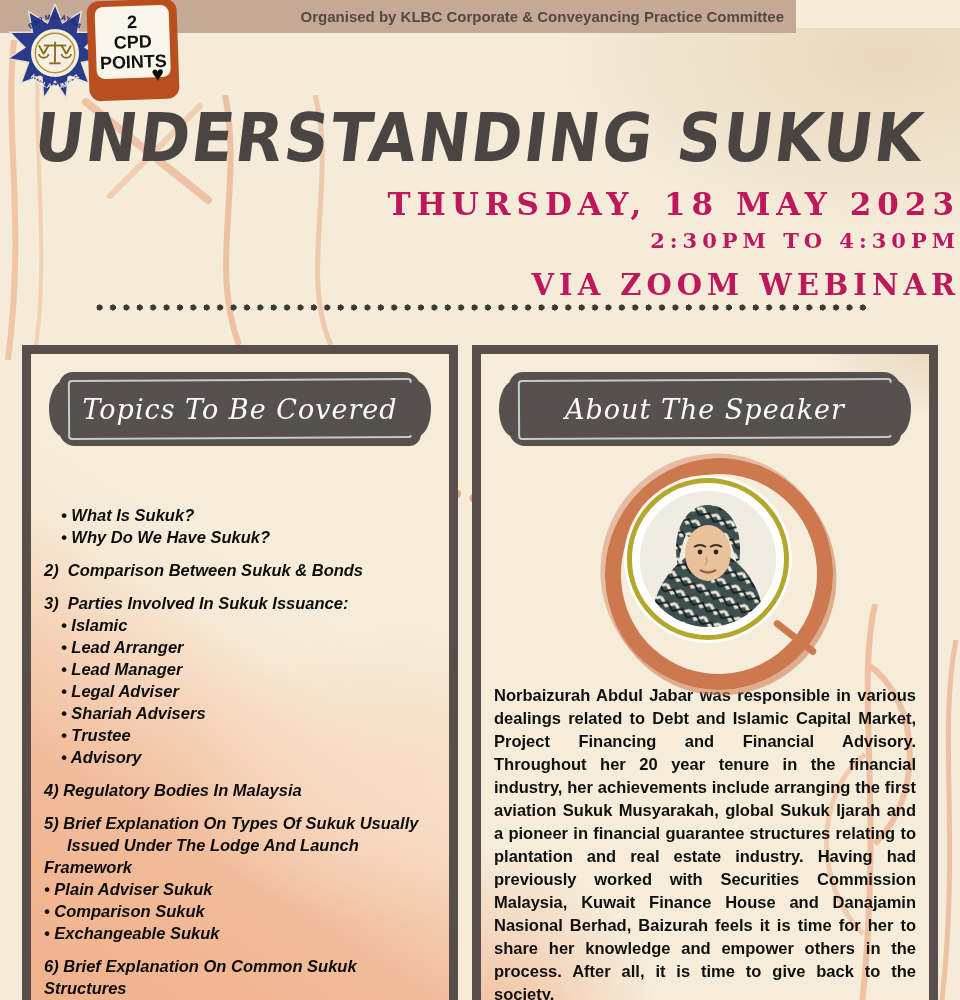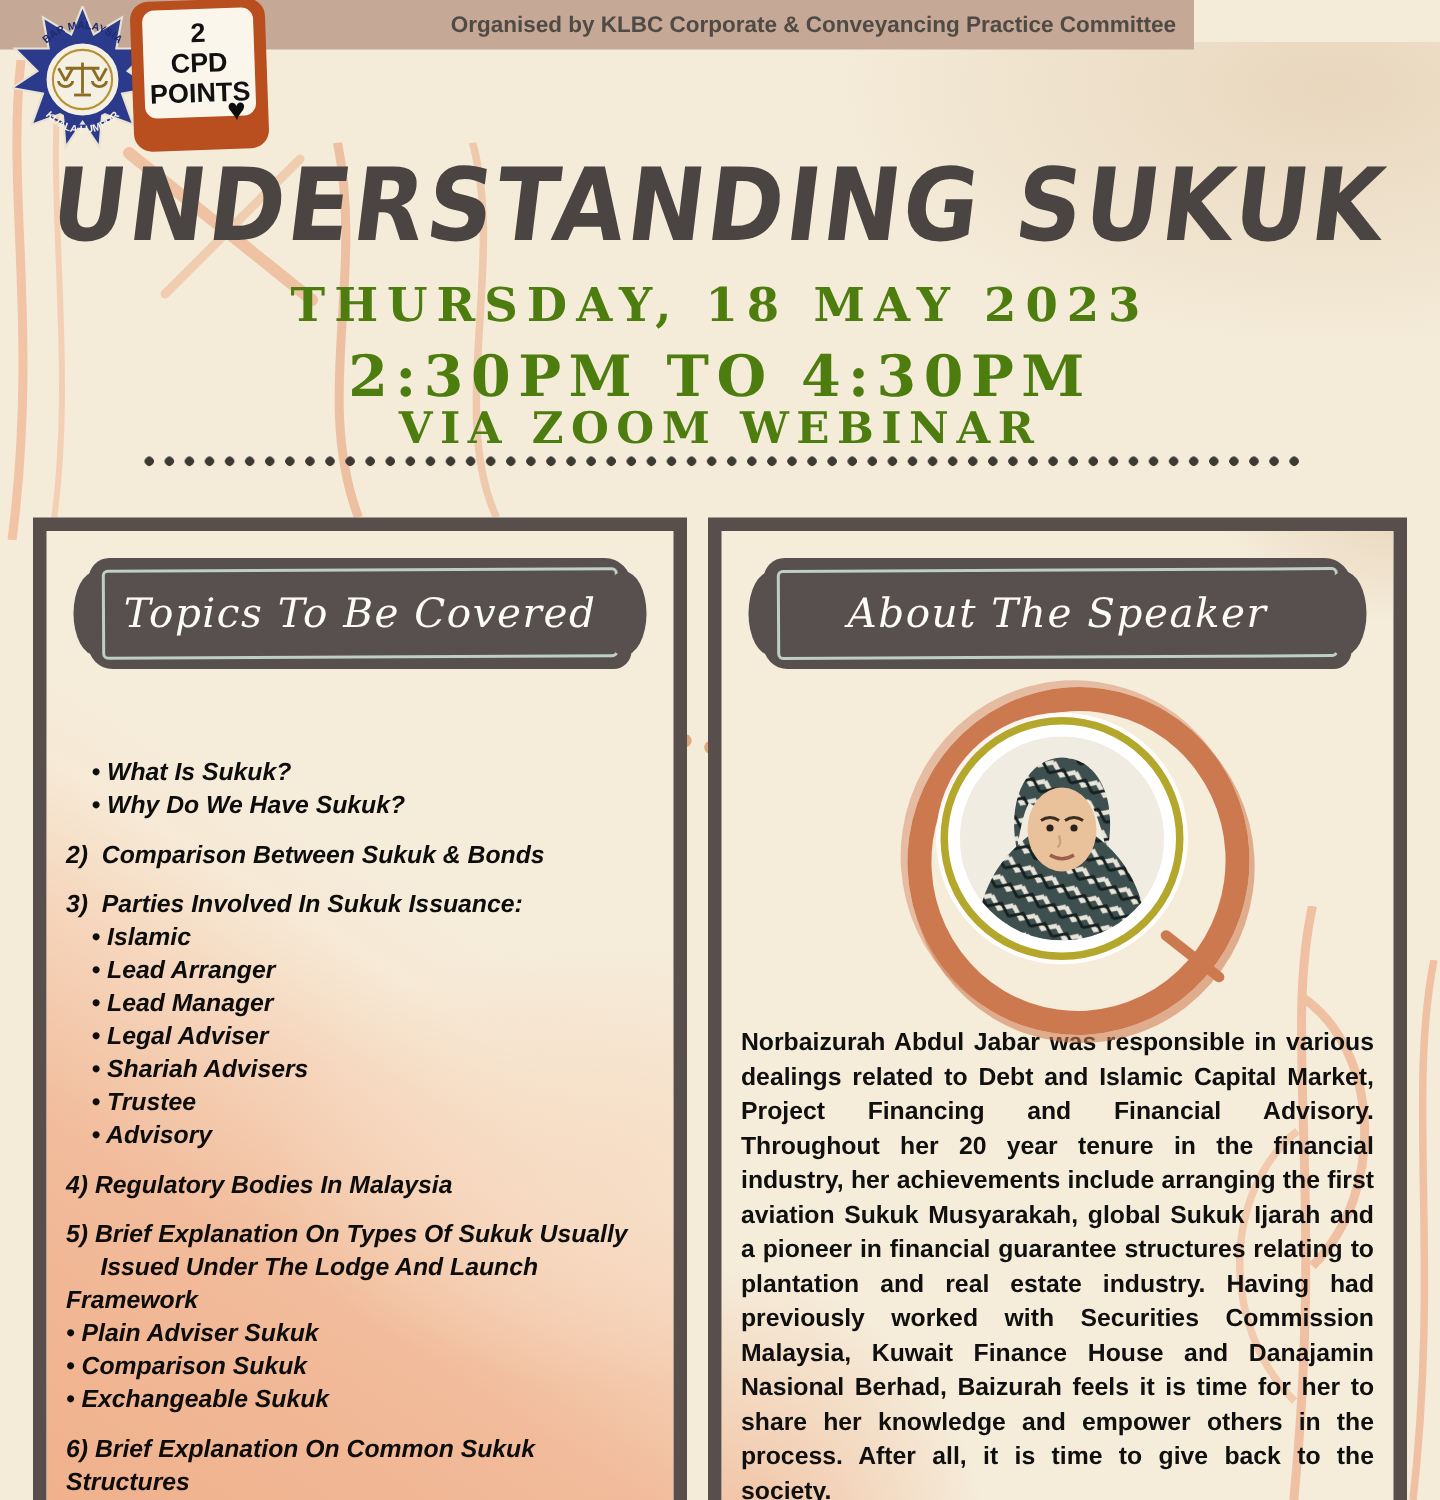--- a/index.html
+++ b/index.html
@@ -24,24 +24,24 @@
        transform:rotate(-2deg);z-index:4;}
   .cpd .inner{position:absolute;left:8px;right:8px;top:6px;bottom:22px;background:#fbf6ec;border-radius:8px;
        display:flex;flex-direction:column;align-items:center;justify-content:center;line-height:1.12;
        font-weight:bold;color:#111;font-size:18px;}
   .cpd .heart{position:absolute;right:15px;bottom:13px;font-size:21px;color:#0d0d0d;}
 
   
   .title{position:absolute;top:102px;left:0;width:960px;text-align:center;z-index:3;}
   .title .t{display:inline-block;font-family:"DejaVu Sans",sans-serif;font-size:61px;font-weight:bold;
        color:#4a4443;letter-spacing:2px;transform:skewX(-7deg) scaleY(1.1);white-space:nowrap;}
-  .evline{position:absolute;left:0;width:960px;text-align:center;font-family:"DejaVu Serif",serif;
-       font-weight:bold;color:#4d7c0f;z-index:3;}
+  .evline{position:absolute;left:0;width:960px;text-align:right;font-family:"DejaVu Serif",serif;
+       font-weight:bold;color:#be185d;z-index:3;}
   .ev-date{top:186px;font-size:31px;letter-spacing:6px;}
-  .ev-time{top:228px;font-size:38px;letter-spacing:5px;}
+  .ev-time{top:228px;font-size:21px;letter-spacing:5px;}
   .ev-via {top:268px;font-size:29px;letter-spacing:5px;}
   .dots{position:absolute;left:95px;top:303px;width:772px;height:9px;z-index:3;
        background-image:radial-gradient(circle 3.2px at 4.5px 4.5px,#3d3935 92%,rgba(0,0,0,0) 100%);
        background-size:13.4px 9px;background-repeat:repeat-x;}
 
   
   .panel{position:absolute;top:345px;height:680px;border:9px solid #584f4c;background:#f5ecda;
        overflow:hidden;z-index:2;}
   .panel-left{left:22px;width:418px;}
   .panel-right{left:472px;width:448px;}

